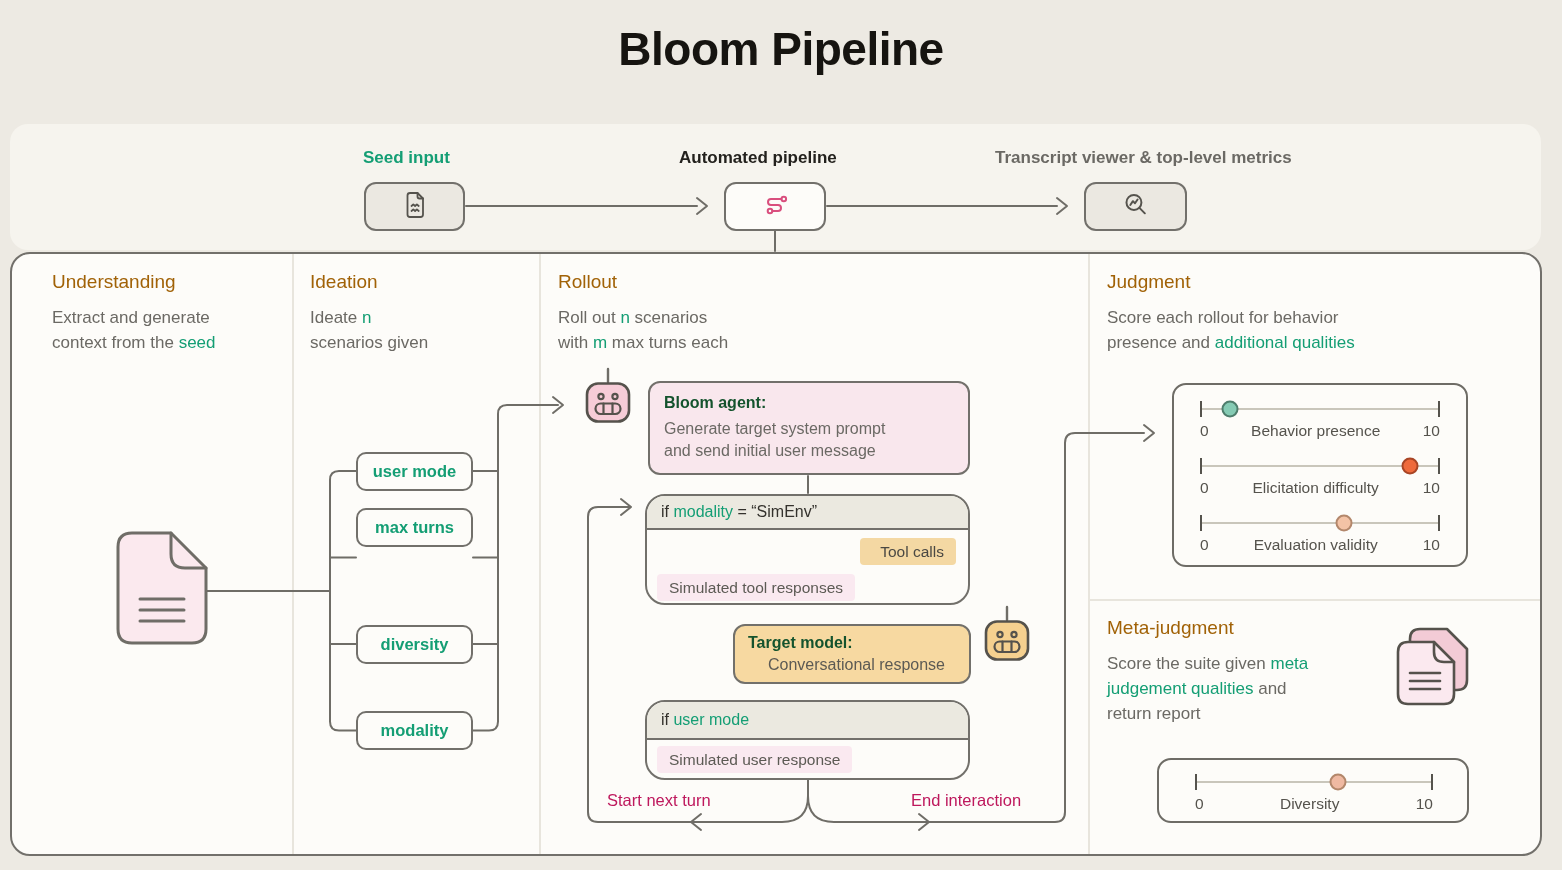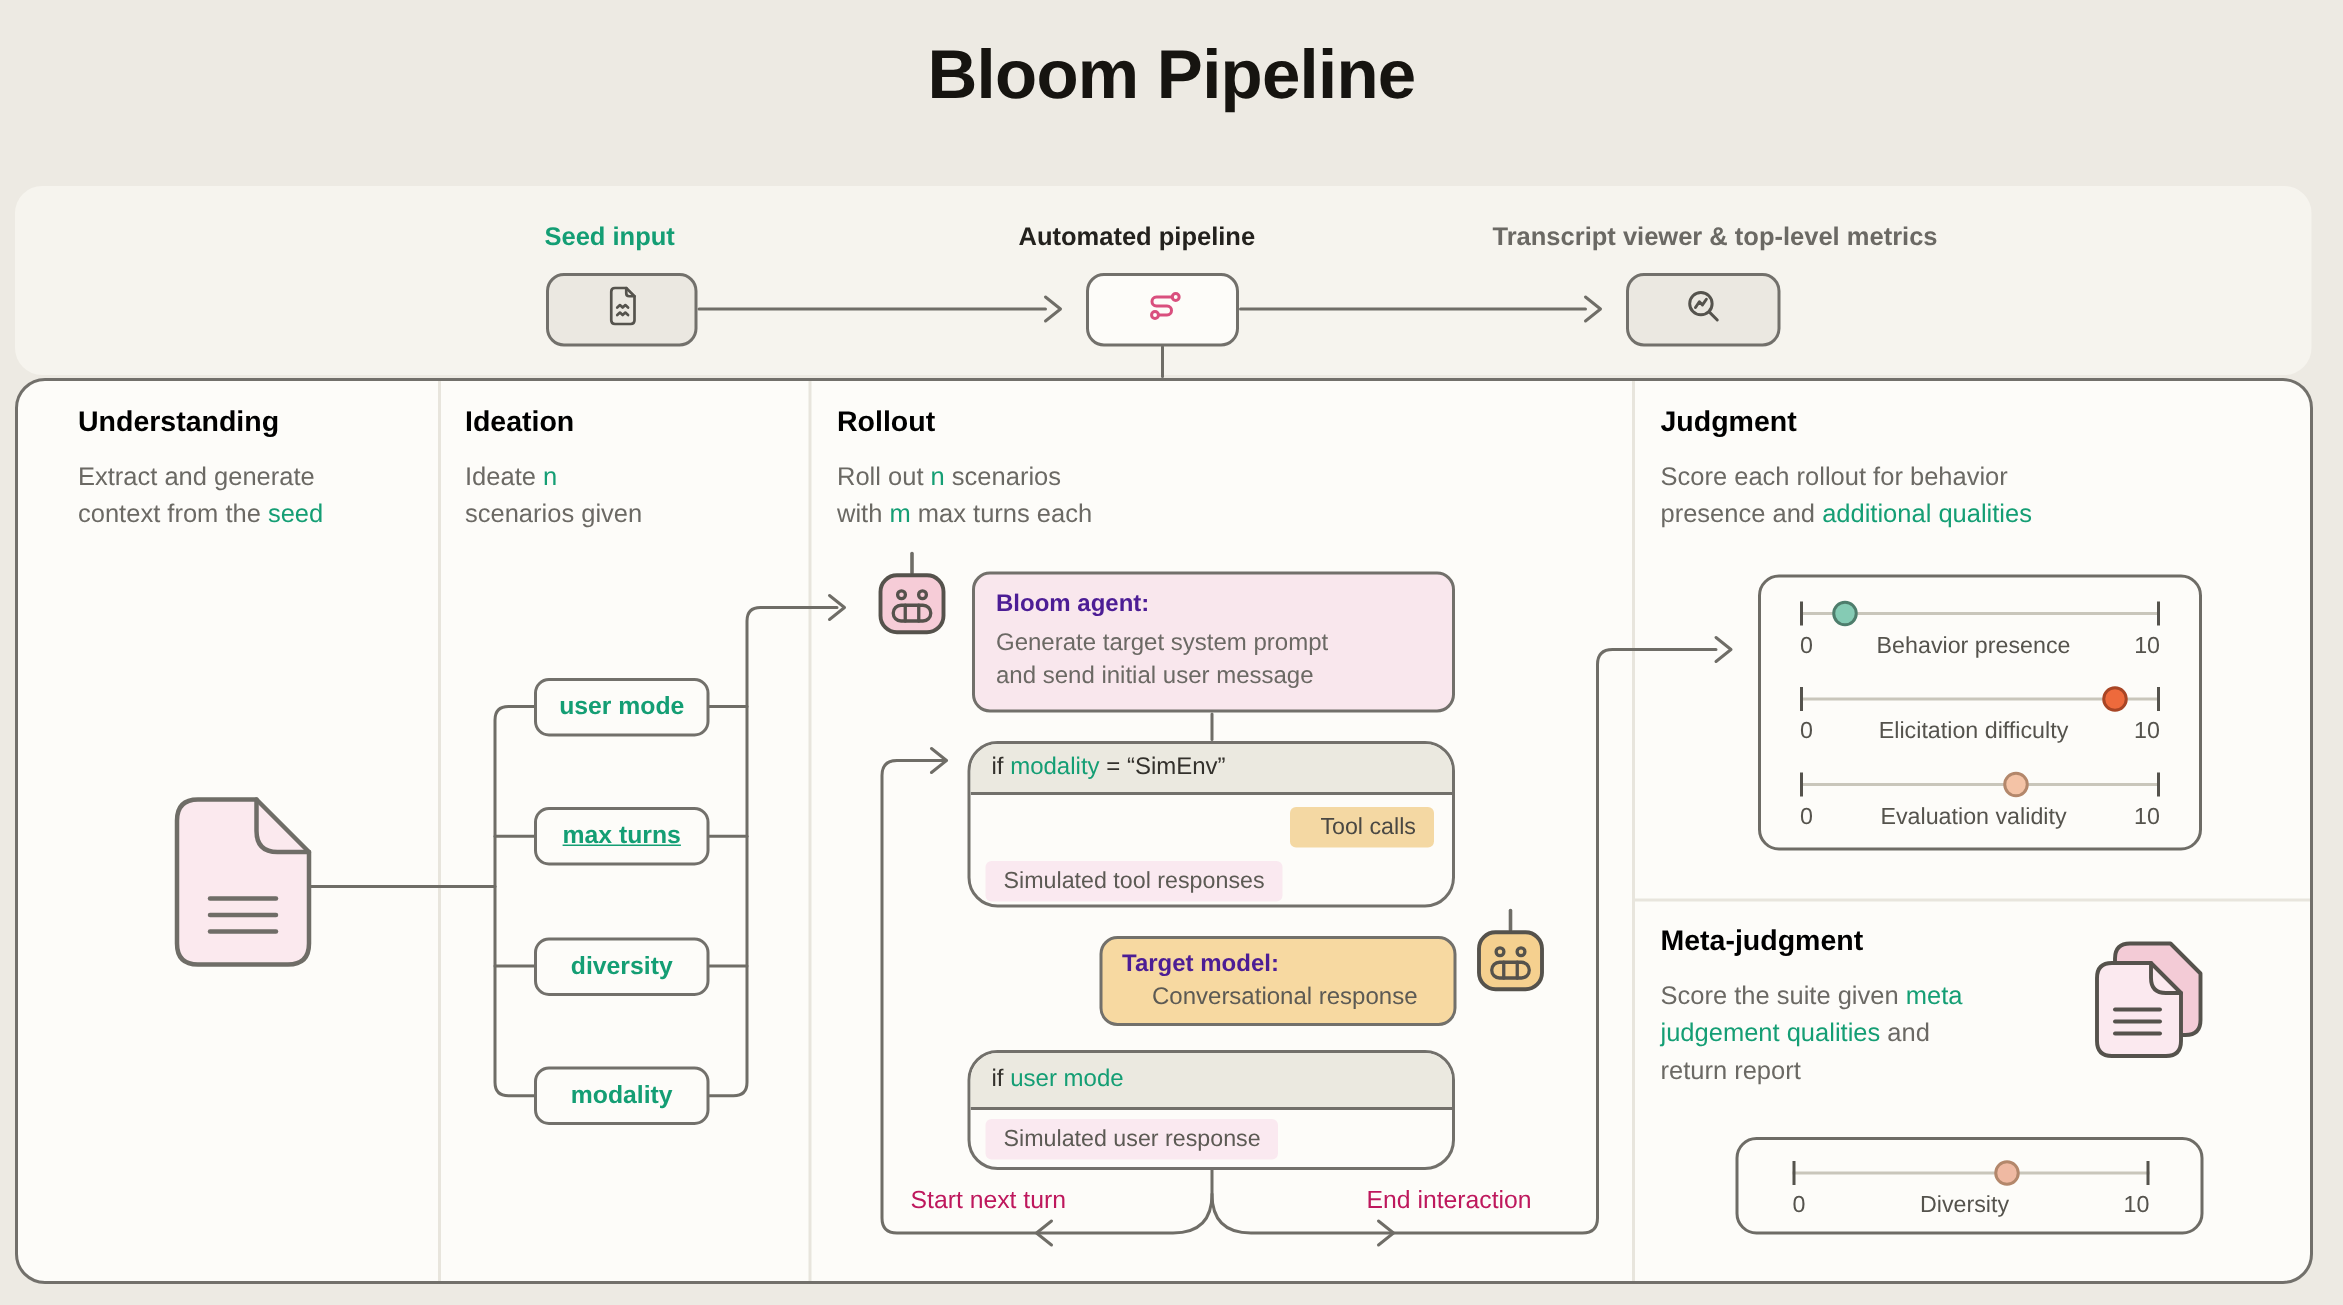--- a/index.html
+++ b/index.html
@@ -18,30 +18,30 @@
     border-radius:12px; display:flex; align-items:center; justify-content:center; background:#EBE8E1; }
 
   .main-frame { position:absolute; left:10px; top:252px; width:1532px; height:604px;
     background:#FDFCF9; border:2px solid #72706B; border-radius:20px; }
   .vdiv { position:absolute; top:0; bottom:0; width:2px; background:#E8E5DD; }
   .hdiv { position:absolute; height:2px; background:#E8E5DD; }
 
   svg.overlay { position:absolute; left:0; top:0; z-index:1; pointer-events:none; }
   .node { z-index:2; }
 
-  .sec-title { position:absolute; font-size:19px; font-weight:700; color:#000000; z-index:2; }
+  .sec-title { position:absolute; font-size:19px; font-weight:400; color:#a16207; z-index:2; }
   .sec-desc  { position:absolute; font-size:17px; line-height:25px; color:#6B6964; z-index:2; white-space:nowrap; }
   .hl { color:#149E74; }
 
   .chip { position:absolute; left:356px; width:117px; height:39px; background:#FDFCF9;
     border:2px solid #72706B; border-radius:10px; color:#149E74; font-size:16.5px; font-weight:600;
     display:flex; align-items:center; justify-content:center; z-index:2; }
 
   .agent-box { position:absolute; border:2px solid #72706B; border-radius:12px; padding:11px 14px; z-index:2; }
-  .agent-box .bx-title { font-size:16px; font-weight:700; color:#4c1d95; margin-bottom:6px; }
+  .agent-box .bx-title { font-size:16px; font-weight:700; color:#14532d; margin-bottom:6px; }
   .agent-box .bx-body  { font-size:16px; line-height:22px; color:#6B6964; }
 
   .cond-box { position:absolute; background:#FDFCF9; border:2px solid #72706B; border-radius:20px; z-index:2; overflow:hidden; }
   .cond-head { background:#EBE9E0; border-bottom:2px solid #72706B; font-size:16px; color:#33312C;
     padding-left:14px; display:flex; align-items:center; white-space:pre; }
   .cond-body { position:relative; }
   .mini-chip { position:absolute; height:27px; border-radius:4px; font-size:15.5px; color:#5C5A54;
     display:flex; align-items:center; padding:0 12px; white-space:nowrap; }
 
   .loop-label { position:absolute; font-size:16.5px; color:#be185d; z-index:2; white-space:nowrap; }
@@ -154,21 +154,21 @@
         <path d="M24 90 H68"></path>
     </svg>
   </div>
 
   <div class="sec-title" style="left:310px; top:271px;">Ideation</div>
   <div class="sec-desc" style="left:310px; top:305px;">
     <span>Ideate </span><span class="hl">n</span><br>
     <span>scenarios given</span>
   </div>
   <div class="chip" style="top:452px;">user mode</div>
-  <div class="chip" style="top:538px;text-decoration:underline;">max turns</div>
+  <div class="chip" style="top:508px;">max turns</div>
   <div class="chip" style="top:624.5px;">diversity</div>
   <div class="chip" style="top:711px;">modality</div>
 
   <div class="sec-title" style="left:558px; top:271px;">Rollout</div>
   <div class="sec-desc" style="left:558px; top:305px;">
     <span>Roll out </span><span class="hl">n</span><span> scenarios</span><br>
     <span>with </span><span class="hl">m</span><span> max turns each</span>
   </div>
 
   <div class="icon-wrap" style="left:585px; top:381px;">

